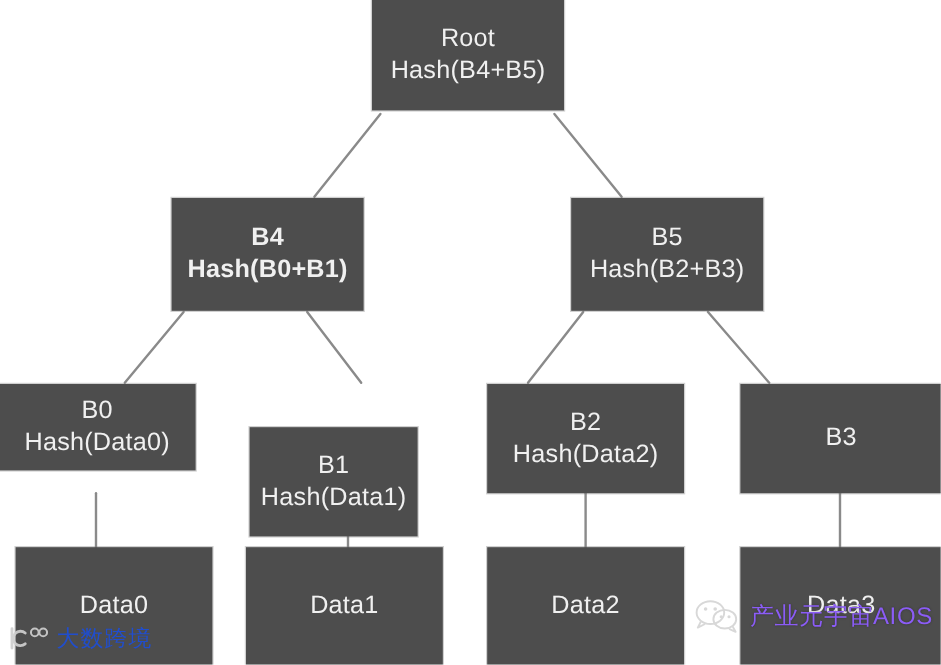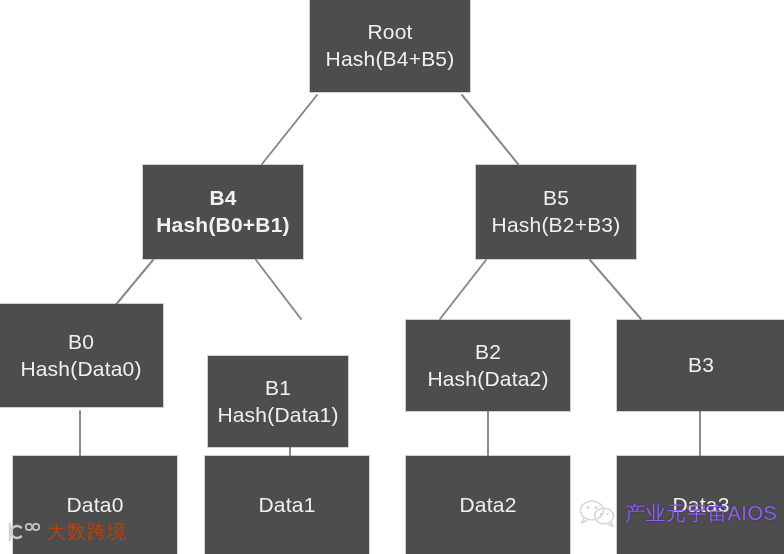--- a/index.html
+++ b/index.html
@@ -51,21 +51,21 @@
     gap: 7px;
     z-index: 5;
     opacity: 0.92;
   }
   #wm-left .wm-mark {
     width: 34px;
     height: 22px;
     position: relative;
   }
   #wm-left .wm-text {
-    color: #c2410c;
+    color: #1d4ed8;
     font-size: 19px;
     letter-spacing: 1px;
     white-space: nowrap;
   }
 
   
   #wm-right {
     position: absolute;
     left: 577px;
     top: 496px;
@@ -115,21 +115,21 @@
   <div class="node" style="left:143px; top:165px; width:160px; height:94px;font-weight:bold;">
     <span class="line1">B4</span>
     <span class="line2">Hash(B0+B1)</span>
   </div>
 
   <div class="node" style="left:476px; top:165px; width:160px; height:94px;">
     <span class="line1">B5</span>
     <span class="line2">Hash(B2+B3)</span>
   </div>
 
-  <div class="node" style="left:-1px; top:304px; width:164px; height:103px;">
+  <div class="node" style="left:-1px; top:320px; width:164px; height:72px;">
     <span class="line1">B0</span>
     <span class="line2">Hash(Data0)</span>
   </div>
 
   <div class="node" style="left:208px; top:320px; width:140px; height:91px;margin-top:36px;">
     <span class="line1">B1</span>
     <span class="line2">Hash(Data1)</span>
   </div>
 
   <div class="node" style="left:406px; top:320px; width:164px; height:91px;">

